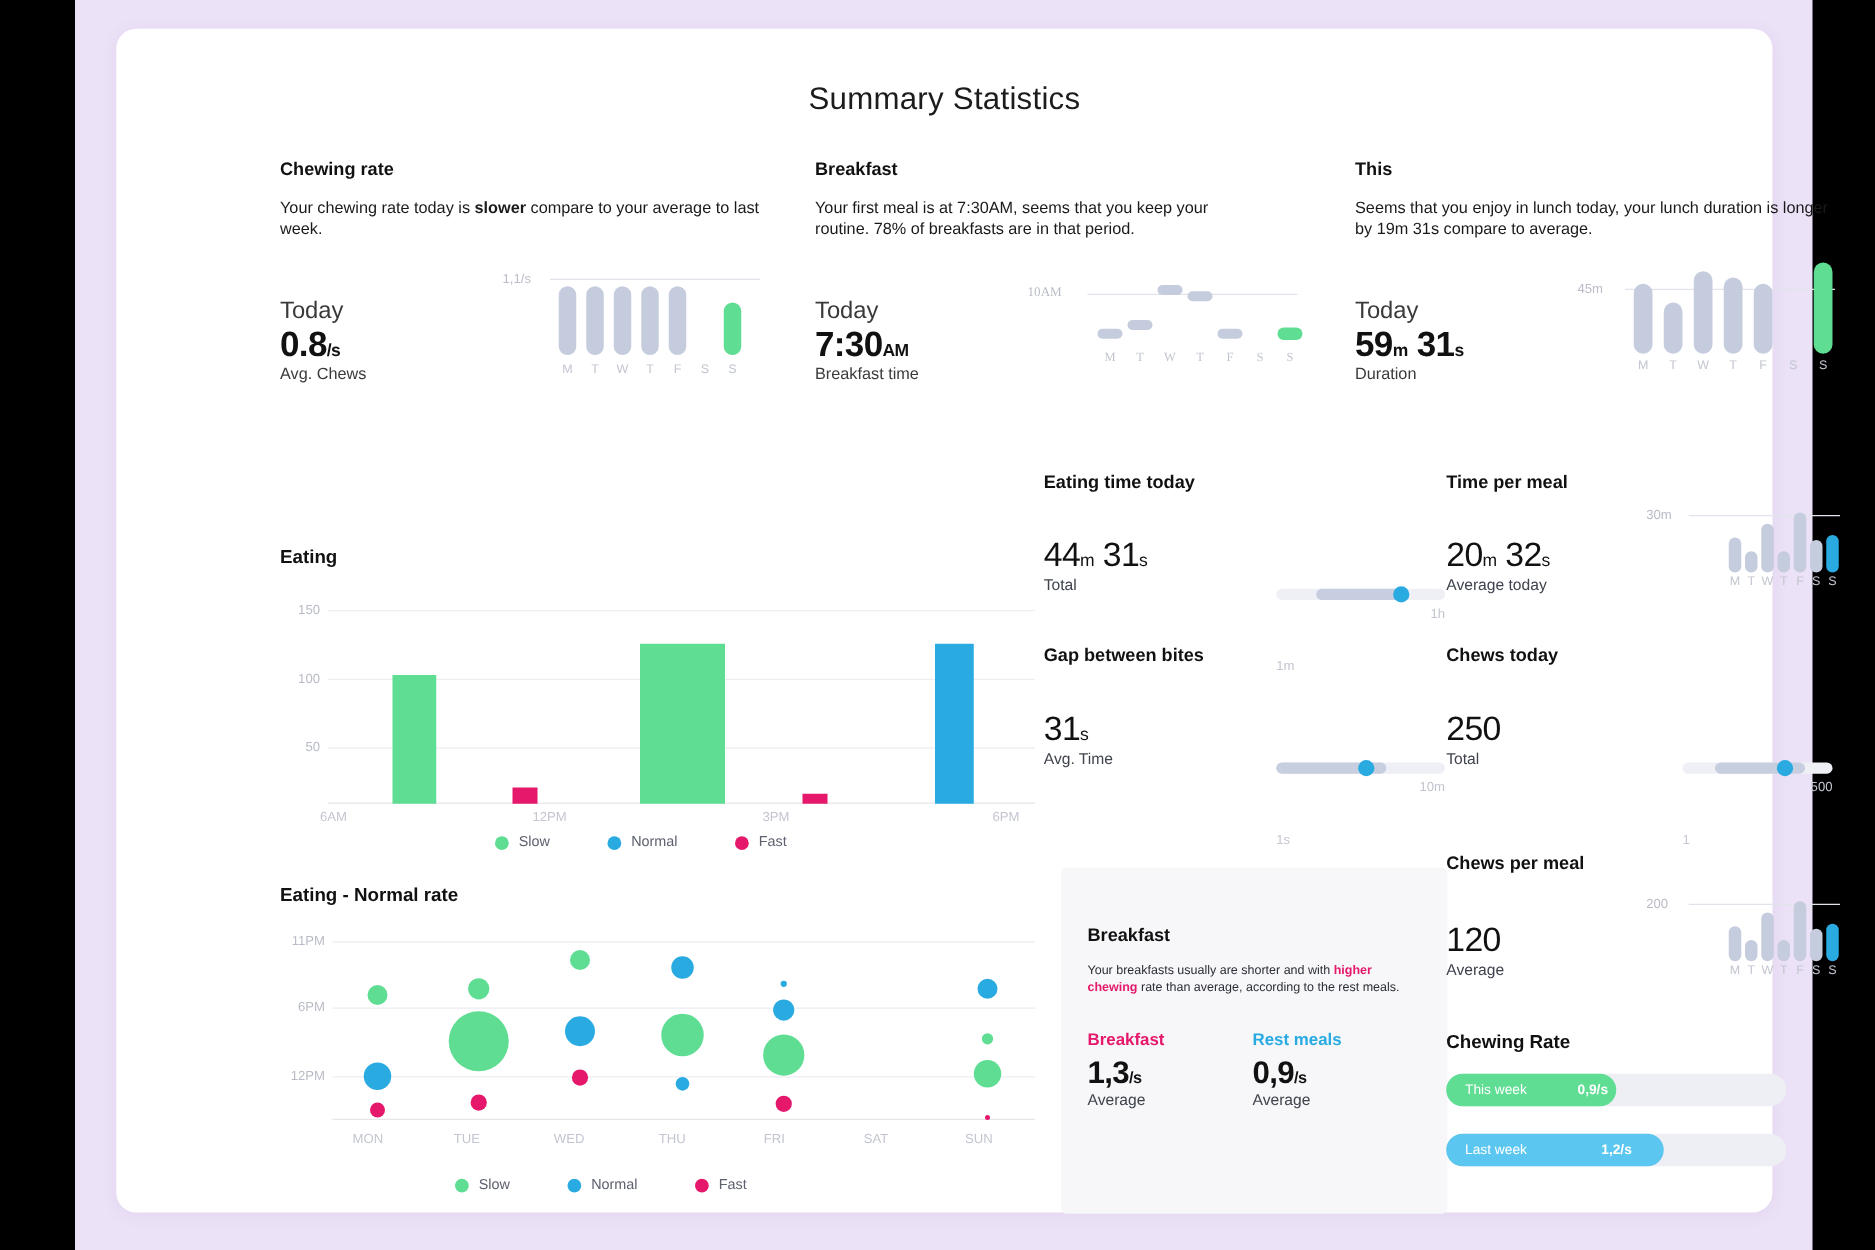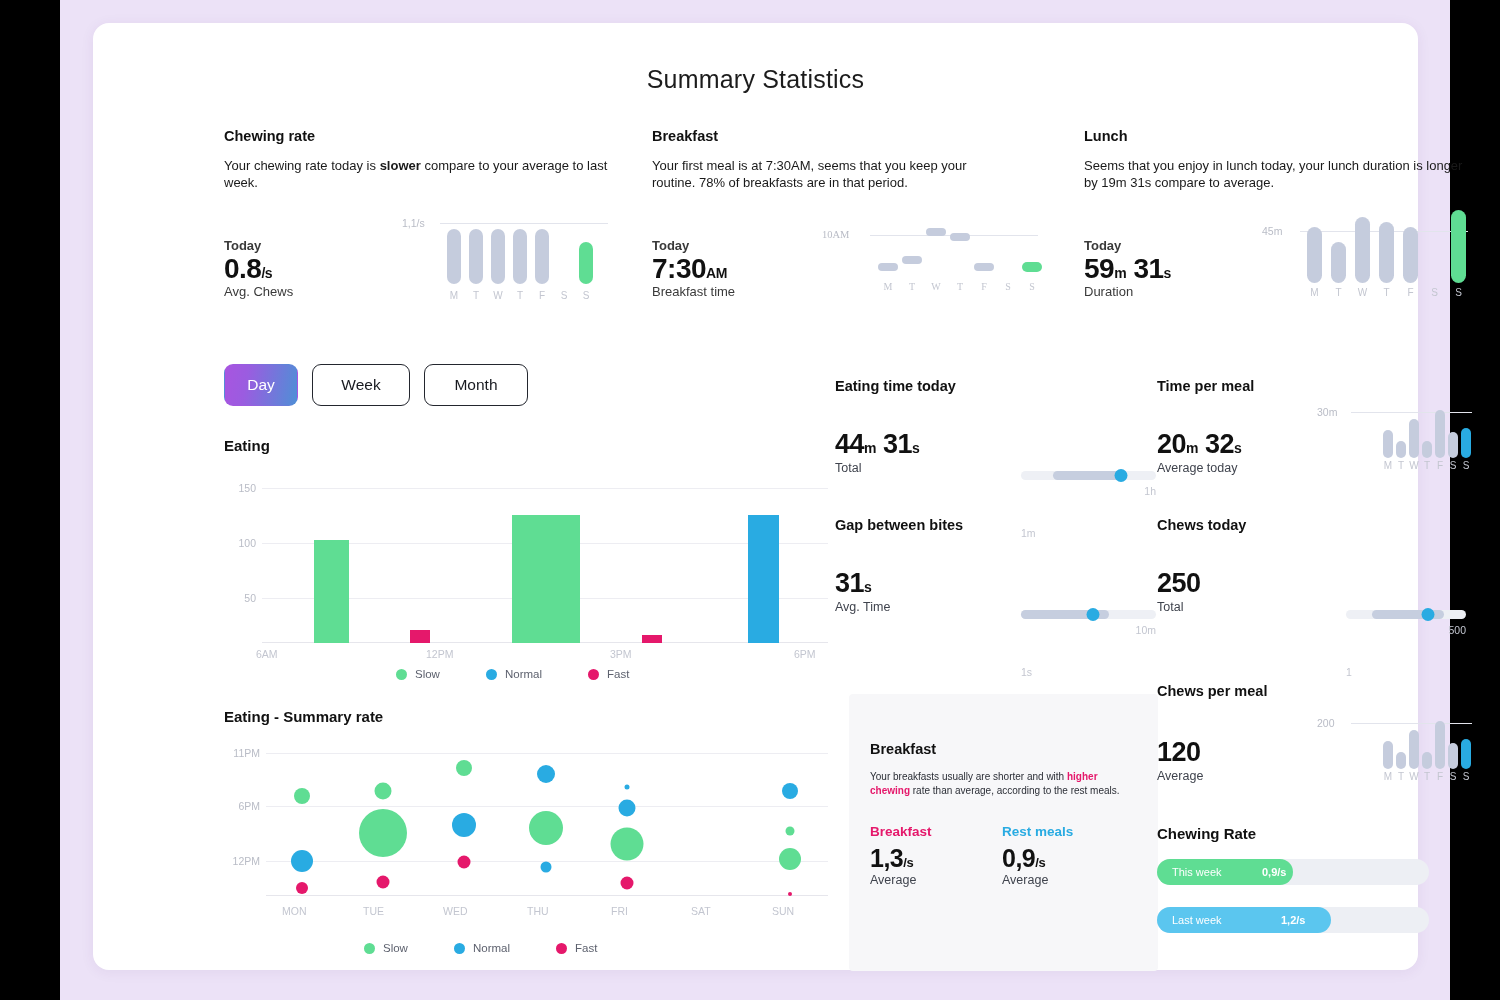--- a/index.html
+++ b/index.html
@@ -24,21 +24,21 @@
     text-align: center; font-size: 25px; color: #1c1c1c; font-weight: 400;
     letter-spacing: .2px;
   }
 
   
   .topcard { position: absolute; top: 105px; }
   .topcard h3 { font-size: 14.5px; font-weight: bold; color: #111; margin-bottom: 13px; }
   .topcard p { font-size: 13px; line-height: 1.33; color: #1a1a1a; width: 100%; }
   .topcard p b { font-weight: bold; text-align: right; }
   .today-block { position: absolute; top: 110px; left: 0; }
-  .today-label { font-size: 13px; color: #3a3a3a; margin-bottom: 1px; font-weight: bold; }
+  .today-label { font-size: 19px; color: #3a3a3a; margin-bottom: 1px; }
   .today-value { font-size: 28px; font-weight: bold; color: #111; line-height: 1.05; letter-spacing: -0.5px; }
   .today-value .u { font-size: 14px; font-weight: bold; }
   .today-sub { font-size: 13px; color: #3a3a3a; margin-top: 1px; }
 
   
   .mini { position: absolute; }
   .mini .axlabel { position: absolute; font-size: 10.5px; color: #b9bcc6; }
   .mini .axline { position: absolute; height: 1px; background: #e2e4ec; }
   .mini .bars { position: absolute; display: flex; align-items: flex-end; }
   .mini .col { position: relative; display: flex; flex-direction: column; align-items: center; justify-content: flex-end; }
@@ -76,21 +76,21 @@
   .legend .dot { width: 11px; height: 11px; border-radius: 50%; margin-right: 8px; }
   .legend .lbl { font-size: 11.5px; color: #5d616e; }
 
   
   #bubbleChart { position: absolute; left: 131px; top: 720px; width: 604px; height: 160px; }
   .bubble { position: absolute; border-radius: 50%; transform: translate(-50%, -50%); }
 
   
   .stat { position: absolute; }
   .stat h4 { font-size: 14.5px; font-weight: bold; color: #111; }
-  .stat .big { font-size: 27px; font-weight: bold; color: #111; letter-spacing: -0.5px; line-height: 1.1; }
+  .stat .big { font-size: 27px; font-weight: normal; color: #111; letter-spacing: -0.5px; line-height: 1.1; }
   .stat .big .u { font-size: 14px; }
   .stat .sub { font-size: 12.5px; color: #3f434d; margin-top: 1px; }
 
   .slider { position: absolute; }
   .slider .track { position: absolute; top: 0; left: 0; height: 9px; border-radius: 5px; background: #eef0f5; width: 100%; }
   .slider .fill { position: absolute; top: 0; height: 9px; border-radius: 5px; background: #c6cedf; }
   .slider .knob { position: absolute; top: -2px; width: 13px; height: 13px; border-radius: 50%; background: #29abe2; transform: translateX(-50%); }
   .slider .smin, .slider .smax { position: absolute; top: 14px; font-size: 10.5px; color: #c3c6d0; }
   .slider .smin { left: 0; margin-top: 42px; }
   .slider .smax { right: 0; }
@@ -197,21 +197,21 @@
           <div class="dlabel" style="width:20px;text-align:center;margin:0;">W</div>
           <div class="dlabel" style="width:20px;text-align:center;margin:0;">T</div>
           <div class="dlabel" style="width:20px;text-align:center;margin:0;">F</div>
           <div class="dlabel" style="width:20px;text-align:center;margin:0;">S</div>
           <div class="dlabel" style="width:20px;text-align:center;margin:0;">S</div>
         </div>
       </div>
     </div>
 
     <div class="topcard" style="left:991px; width:385px;">
-      <h3>Lunch</h3>
+      <h3>This</h3>
       <p>Seems that you enjoy in lunch today, your lunch duration is longer by 19m 31s compare to average.</p>
       <div class="today-block">
         <div class="today-label">Today</div>
         <div class="today-value"><span>59</span><span class="u">m</span> <span>31</span><span class="u">s</span></div>
         <div class="today-sub">Duration</div>
       </div>
       <div class="mini" style="left:178px; top:75px; width:206px; height:95px;">
         <div class="axlabel" style="left:0px; top:22px;">45m</div>
         <div class="axline" style="left:38px; top:28px; width:168px;"></div>
         <div style="position:absolute; left:45px; top:0px; width:160px; height:80px;">
@@ -227,25 +227,20 @@
           <div class="dlabel" style="width:15px;text-align:center;margin:0;">T</div>
           <div class="dlabel" style="width:15px;text-align:center;margin:0;">W</div>
           <div class="dlabel" style="width:15px;text-align:center;margin:0;">T</div>
           <div class="dlabel" style="width:15px;text-align:center;margin:0;">F</div>
           <div class="dlabel" style="width:15px;text-align:center;margin:0;">S</div>
           <div class="dlabel" style="width:15px;text-align:center;margin:0;">S</div>
         </div>
       </div>
     </div>
 
-    <div class="seg">
-      <button class="b-day on">Day</button>
-      <button class="b-week">Week</button>
-      <button class="b-month">Month</button>
-    </div>
 
     <div class="sec-title" style="left:131px; top:414px;">Eating</div>
 
     <div id="eatingChart">
 
       <div class="grid-line" style="top:10px;"></div>
       <div class="ytick" style="top:4px;">150</div>
       <div class="grid-line" style="top:65px;"></div>
       <div class="ytick" style="top:59px;">100</div>
       <div class="grid-line" style="top:120px;"></div>
@@ -272,21 +267,21 @@
       <div class="item">
           <span class="dot" style="background:#29abe2;"></span>
           <span class="lbl">Normal</span>
         </div>
       <div class="item" style="margin-right:0;">
           <span class="dot" style="background:#e5186b;"></span>
           <span class="lbl">Fast</span>
         </div>
     </div>
 
-    <div class="sec-title" style="left:131px; top:685px;">Eating - Summary rate</div>
+    <div class="sec-title" style="left:131px; top:685px;">Eating - Normal rate</div>
 
     <div id="bubbleChart">
       <div class="grid-line" style="top:10px; left:42px;"></div>
       <div class="ytick" style="top:4px; left:0; width:36px;">11PM</div>
       <div class="grid-line" style="top:63px; left:42px;"></div>
       <div class="ytick" style="top:57px; left:0; width:36px;">6PM</div>
       <div class="grid-line" style="top:118px; left:42px;"></div>
       <div class="ytick" style="top:112px; left:0; width:36px;">12PM</div>
       <div class="grid-line" style="top:152px; left:42px; background:#e6e6ec;"></div>
 

